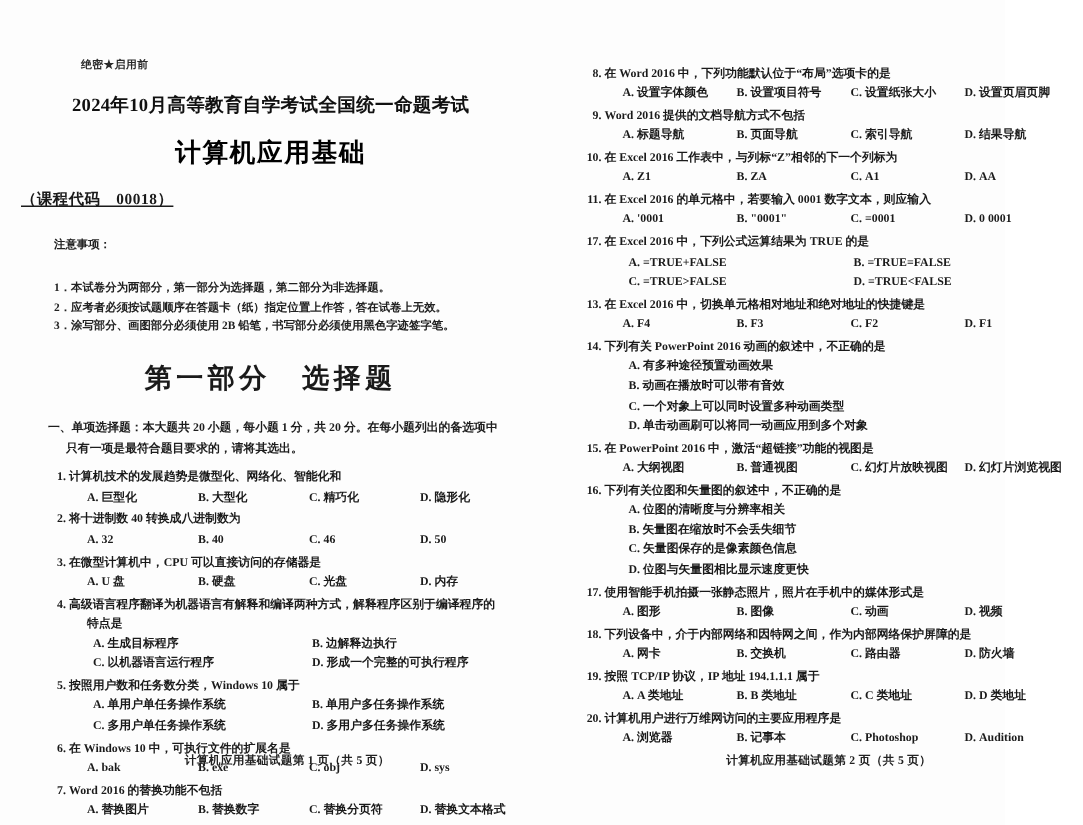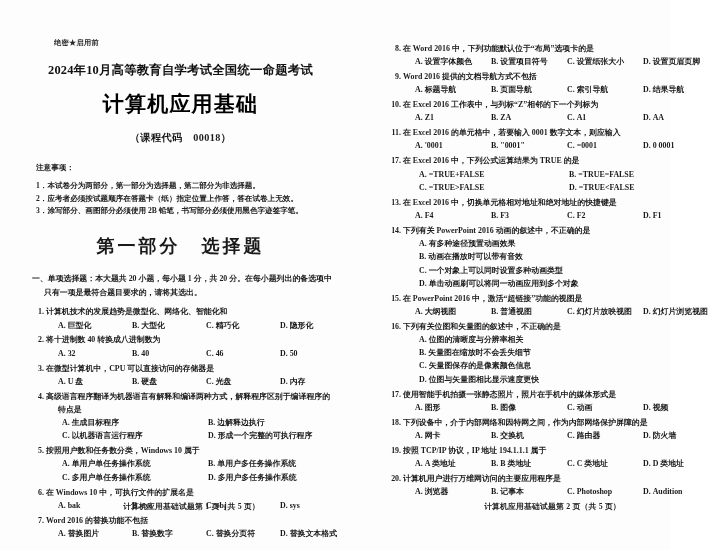--- a/index.html
+++ b/index.html
@@ -42,44 +42,45 @@
   .exam-title {
     text-align: center;
     font-size: 12.4px;
     font-weight: bold;
     margin-top: 14px;
     letter-spacing: 0.2px;
     color: #111;
   }
   .subject-title {
     text-align: center;
-    font-size: 21px;
+    font-size: 17px;
     font-weight: bold;
     margin-top: 11px;
     letter-spacing: 1.2px;
     color: #000;
     font-family: Liberation Mono, monospace;
   }
   .course-code {
-    text-align: center;
+    text-align: left;
     font-size: 10.2px;
     font-weight: bold;
     margin-top: 13px;
     letter-spacing: 0.4px;
+    text-decoration: underline;
   }
 
   
   .notes {
     margin: 17px 0 0 22px;
     font-size: 7.6px;
     font-weight: bold;
     line-height: 1.62;
     color: #222;
   }
-  .notes-title { margin-bottom: 6px; }
+  .notes-title { margin-bottom: 17px; }
   .note-item { white-space: nowrap; }
 
   .part-heading {
     text-align: center;
     font-size: 18px;
     font-weight: bold;
     margin-top: 17px;
     letter-spacing: 3px;
   }
 

